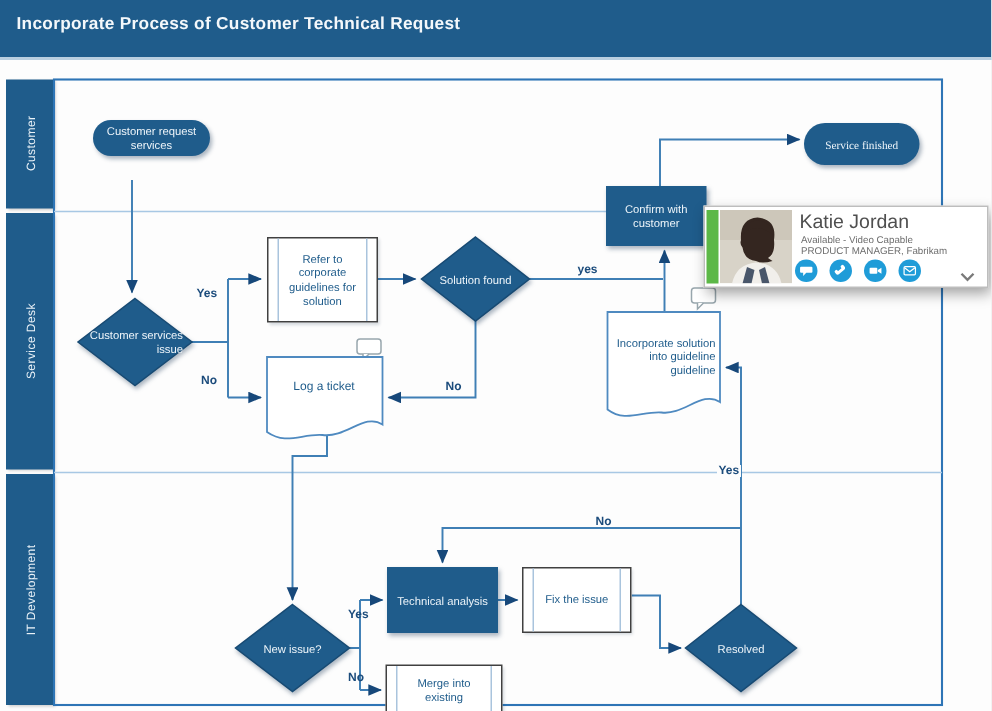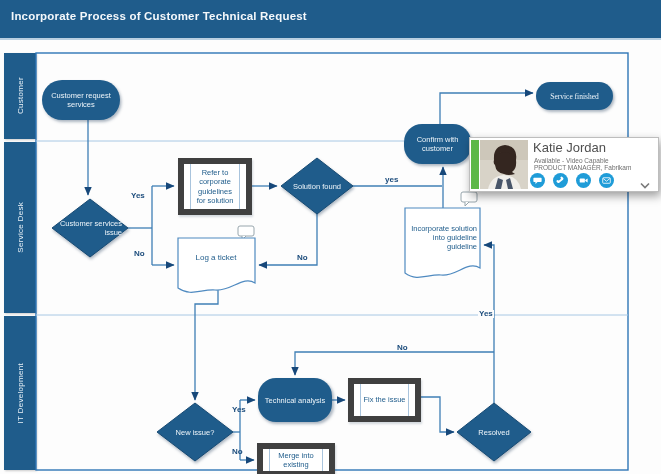--- a/index.html
+++ b/index.html
@@ -12,23 +12,23 @@
                  font-weight:bold;letter-spacing:.2px;}
   
   .lane{position:absolute;left:4px;width:32px;background:#1f5c8b;display:flex;
         align-items:center;justify-content:center;box-shadow:1px 1px 2px rgba(0,0,0,.2);}
   .lane span{writing-mode:vertical-rl;transform:rotate(180deg);color:#eaf2f8;font-size:8px;
              letter-spacing:.3px;white-space:nowrap;}
   
   .shape{position:absolute;box-sizing:border-box;display:flex;align-items:center;
          justify-content:center;text-align:center;}
   .dark{background:#1f5c8b;color:#eef5fa;font-size:7.5px;line-height:1.2;
-        box-shadow:1.5px 2px 3px rgba(20,50,80,.35);border-radius:18px;}
+        box-shadow:1.5px 2px 3px rgba(20,50,80,.35);}
   .pill{border-radius:20px;}
-  .predef{background:#fff;border:6px solid #404040;color:#1f5c8b;font-size:7.5px;
+  .predef{background:#fff;border:1px solid #404040;color:#1f5c8b;font-size:7.5px;
           line-height:1.25;box-shadow:1px 1.5px 2px rgba(20,50,80,.18);}
   .predef::before,.predef::after{content:"";position:absolute;top:0;bottom:0;
           border-left:1px solid #a9c4dd;}
   .predef::before{left:6px;} .predef::after{right:6px;}
   .overlaytxt{position:absolute;display:flex;align-items:center;justify-content:center;
           text-align:right;line-height:1.2;pointer-events:auto;}
   .navytxt{color:#1f5c8b;font-size:7.5px;}
   .whitetxt{color:#eef5fa;font-size:7.5px;}
   
   .elabel{position:absolute;font-size:8px;color:#1c4c7c;font-weight:bold;line-height:1;}
@@ -117,21 +117,21 @@
     <path d="M405,208 H480 V268 C468,260 456,277 441,275 C428,274 417,282 405,273 Z" fill="#fff" stroke="#4f8ac0" stroke-width="1.2"></path>
 
     <g fill="#1f5c8b" stroke="#174a73" stroke-width="1" style="filter:drop-shadow(1.5px 2px 1.5px rgba(20,50,80,.35));">
       <polygon points="90,199 128,228 90,257 52,228"></polygon>
       <polygon points="317,158 353,186 317,214 281,186"></polygon>
       <polygon points="195,403 233,432 195,461 157,432"></polygon>
       <polygon points="494,403 531,432 494,461 457,432"></polygon>
     </g>
   </svg>
 
-  <div class="shape dark pill" style="left:42px;top:80px;width:78px;height:40px;">Customer request services</div>
+  <div class="shape dark pill" style="left:62px;top:80px;width:78px;height:24px;">Customer request services</div>
   <div class="shape dark pill" style="left:536px;top:82px;width:77px;height:28px;font-family:Liberation Serif, serif;">Service finished</div>
   <div class="shape dark" style="left:404px;top:124px;width:67px;height:40px;">Confirm with customer</div>
   <div class="shape predef" style="left:178px;top:158px;width:74px;height:57px;padding:0 9px;">Refer to corporate guidelines for solution</div>
   <div class="shape dark" style="left:258px;top:378px;width:74px;height:44px;">Technical analysis</div>
   <div class="shape predef" style="left:348px;top:378px;width:73px;height:44px;padding:0 8px;">Fix the issue</div>
   <div class="shape predef" style="left:257px;top:443px;width:78px;height:34px;padding:0 9px;">Merge into existing</div>
 
   <div class="overlaytxt whitetxt" style="left:58px;top:212px;width:64px;height:32px;">Customer services issue</div>
   <div class="overlaytxt whitetxt" style="left:290px;top:172px;width:54px;height:28px;">Solution found</div>
   <div class="overlaytxt whitetxt" style="left:165px;top:425px;width:60px;height:14px;">New issue?</div>

